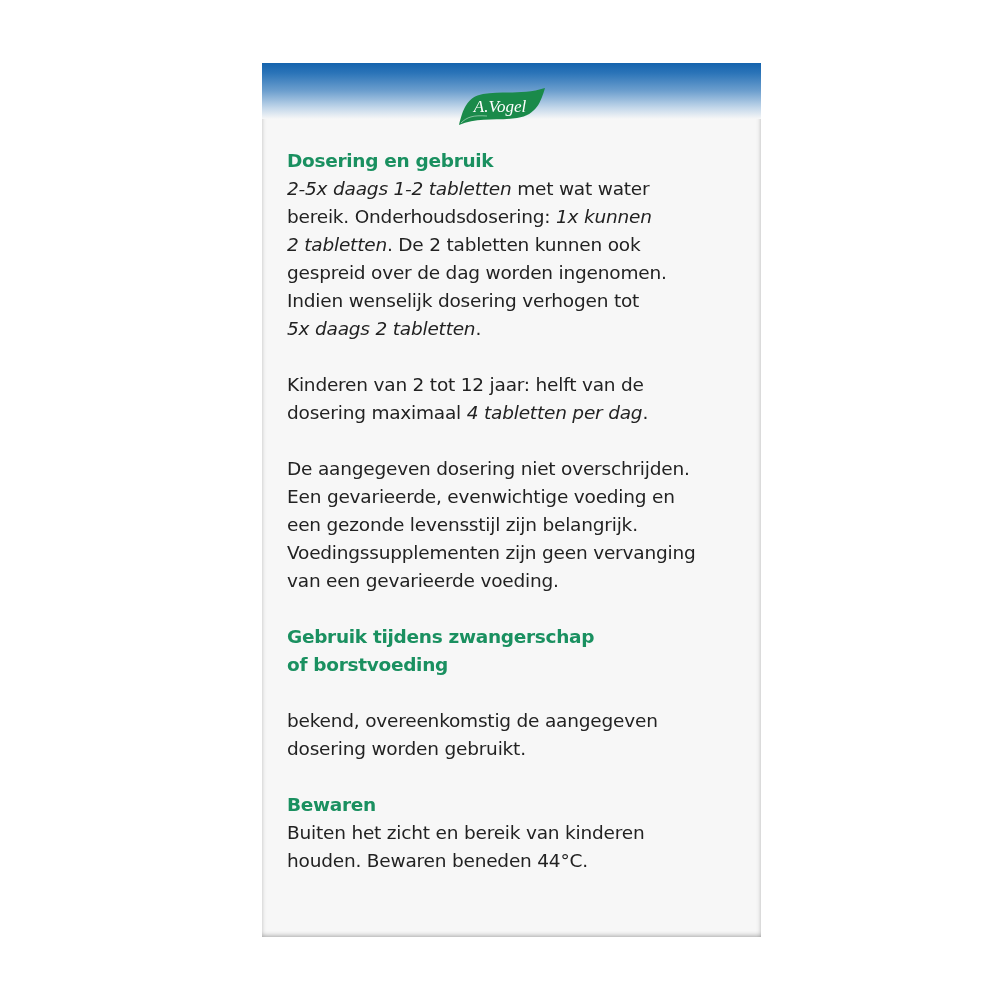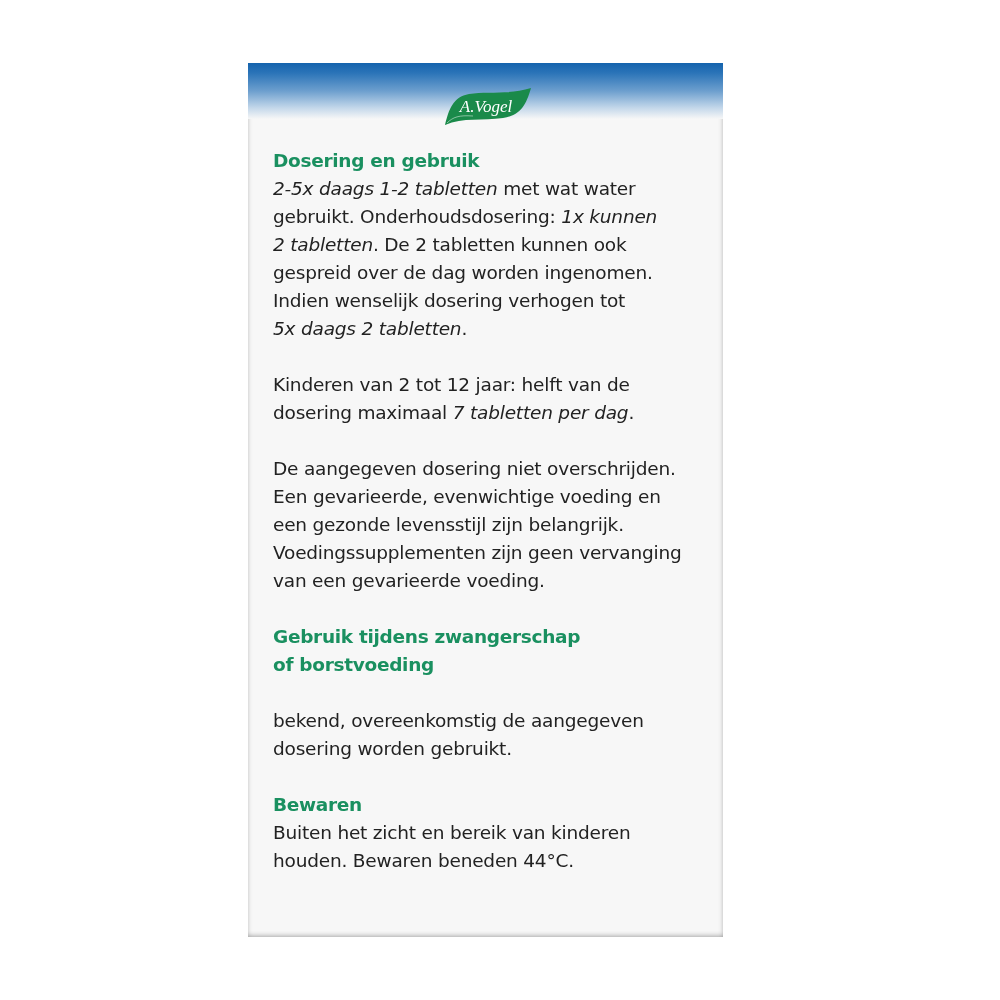--- a/index.html
+++ b/index.html
@@ -5,29 +5,30 @@
     html, body {
       margin: 0;
       padding: 0;
       background: #ffffff;
       width: 1000px;
       height: 1000px;
       overflow: hidden;
     }
     .card {
       position: absolute;
-      left: 248px;
+      left: 262px;
       top: 63px;
       width: 475px;
       height: 874px;
       background: #f7f7f7;
       box-shadow: inset 3px 0 4px -2px rgba(0,0,0,0.12),
                   inset -3px 0 4px -2px rgba(0,0,0,0.15),
                   inset 0 -4px 4px -2px rgba(0,0,0,0.22);
       overflow: hidden;
+      padding-left: 24px;
     }
     .header-band {
       position: absolute;
       left: 0;
       top: 0;
       width: 100%;
       height: 56px;
       background: linear-gradient(to bottom, #1463ad 0%, #2b74b8 18%, #6d9fce 50%, #c3d7ea 80%, #f7f7f7 100%);
     }
     .logo {
@@ -76,30 +77,30 @@
       <path d="M6 38 C10 22, 14 10, 30 7 C48 4, 70 8, 92 1 C88 14, 84 28, 64 31 C44 34, 24 30, 6 38 Z" fill="#1a8a4a"></path>
       <path d="M8 36 C14 30, 20 28, 34 29" stroke="#ffffff" stroke-width="0.8" fill="none" opacity="0.6"></path>
       <text x="47" y="25" text-anchor="middle" font-family="'Liberation Serif', serif" font-size="17" font-style="italic" fill="#ffffff">A.Vogel</text>
     </svg>
   </div>
 
   <div class="content">
     <p class="heading">Dosering en gebruik</p>
     <p class="para">
       <em>2-5x daags 1-2 tabletten</em><span> met wat water</span><br>
-      <span>gebruikt. Onderhoudsdosering: </span><em>1x kunnen</em><br>
+      <span>bereik. Onderhoudsdosering: </span><em>1x kunnen</em><br>
       <em>2 tabletten</em><span>. De 2 tabletten kunnen ook</span><br>
       <span>gespreid over de dag worden ingenomen.</span><br>
       <span>Indien wenselijk dosering verhogen tot</span><br>
       <em>5x daags 2 tabletten</em><span>.</span>
     </p>
     <div class="gap"></div>
     <p class="para">
       <span>Kinderen van 2 tot 12 jaar: helft van de</span><br>
-      <span>dosering maximaal </span><em>7 tabletten per dag</em><span>.</span>
+      <span>dosering maximaal </span><em>4 tabletten per dag</em><span>.</span>
     </p>
     <div class="gap"></div>
     <p class="para">
       <span>De aangegeven dosering niet overschrijden.</span><br>
       <span>Een gevarieerde, evenwichtige voeding en</span><br>
       <span>een gezonde levensstijl zijn belangrijk.</span><br>
       <span>Voedingssupplementen zijn geen vervanging</span><br>
       <span>van een gevarieerde voeding.</span>
     </p>
     <div class="gap"></div>

